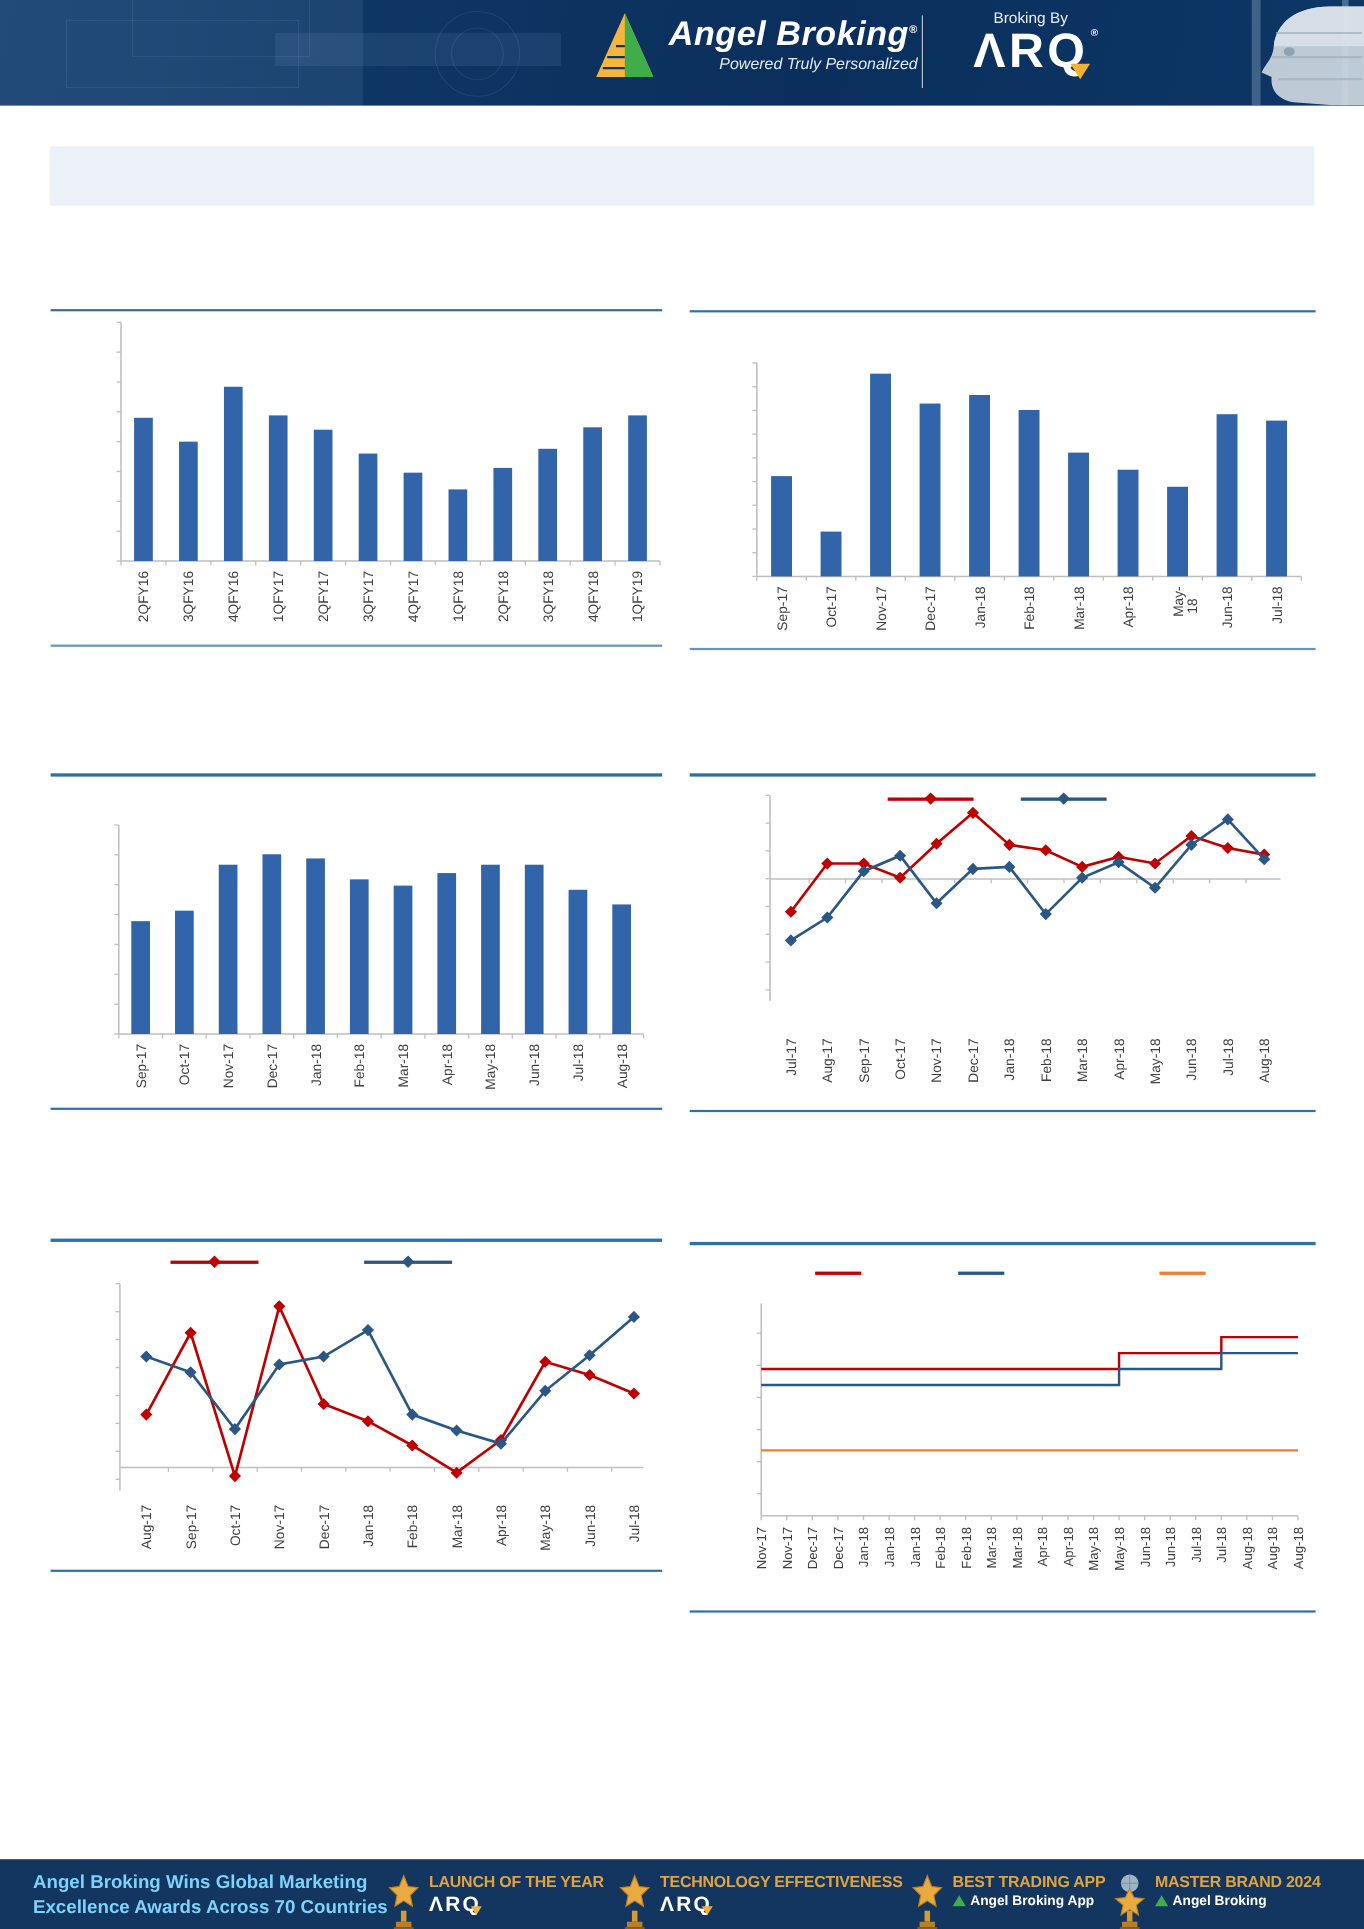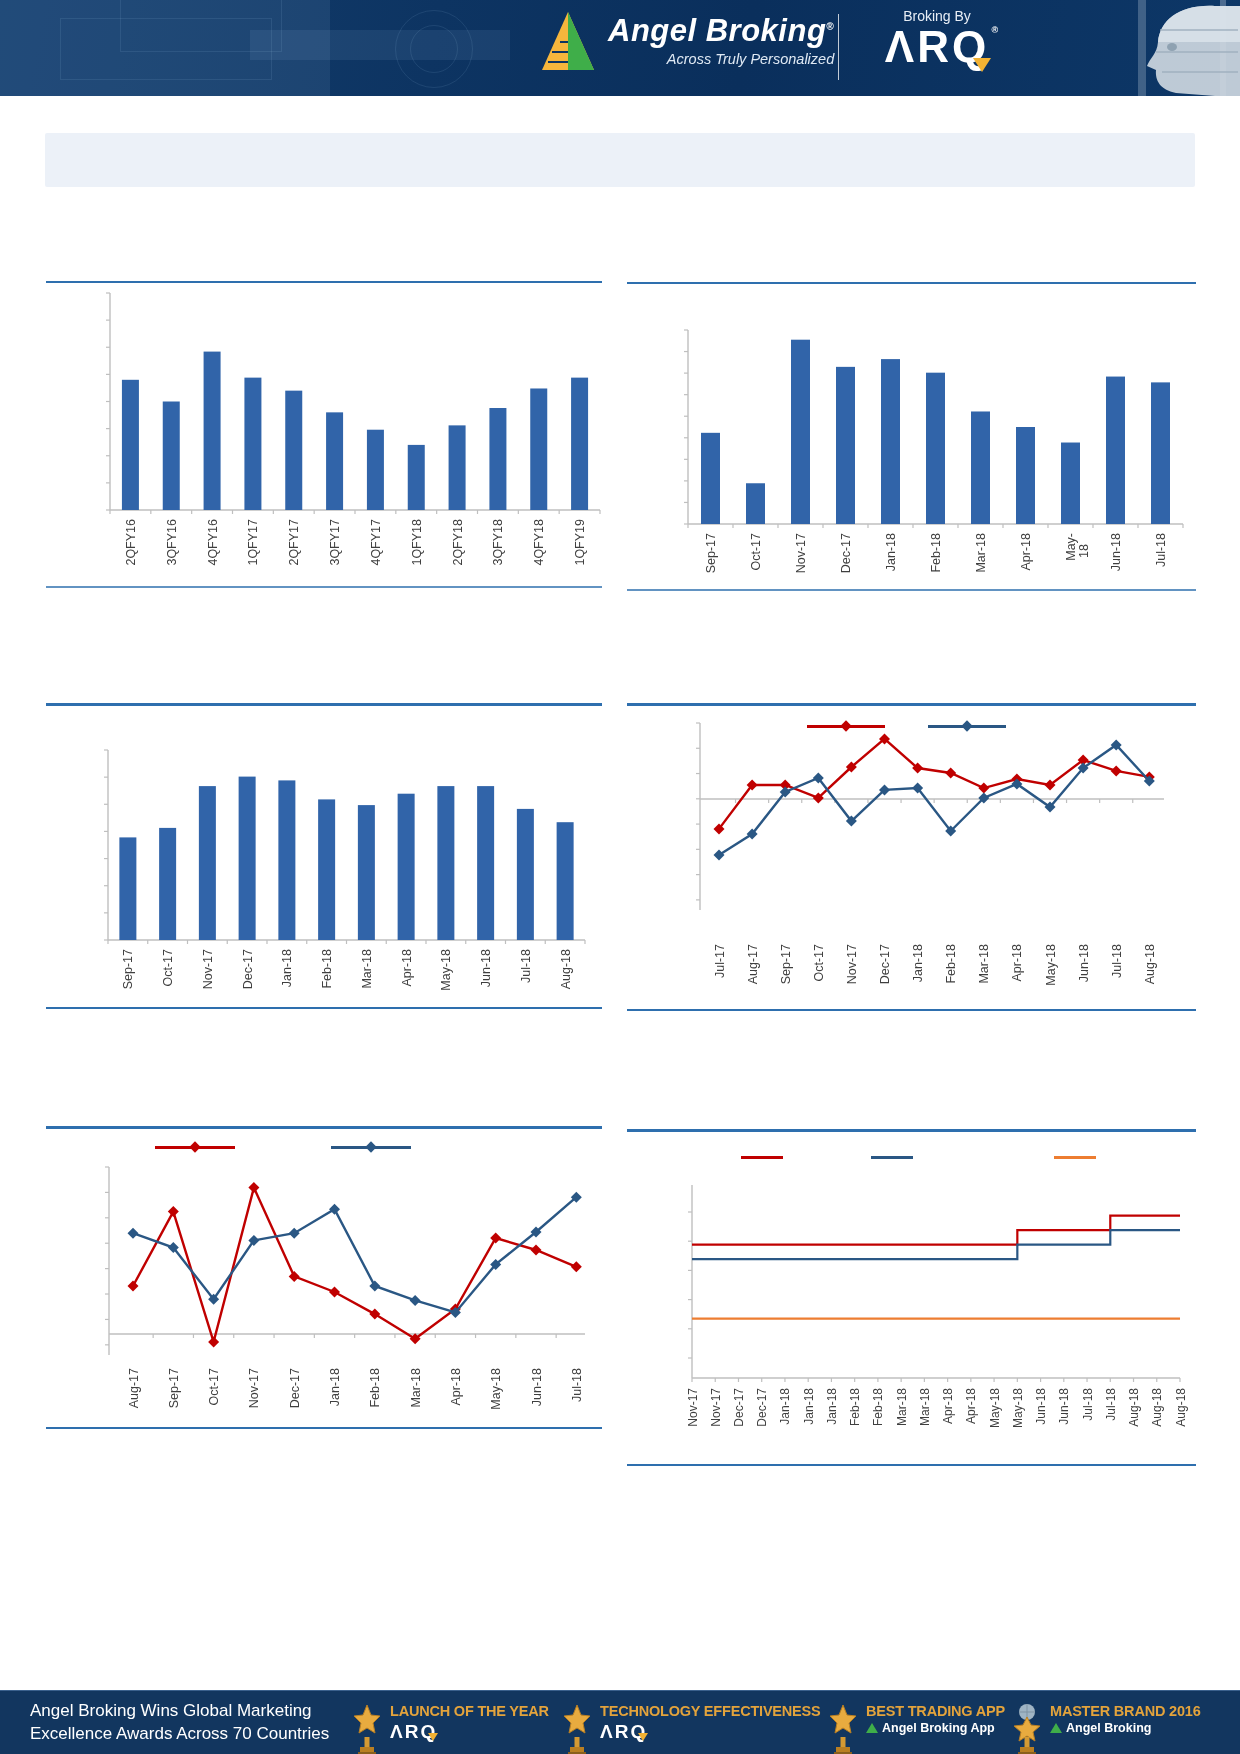--- a/index.html
+++ b/index.html
@@ -33,21 +33,21 @@
   #charts-svg{position:absolute;left:0;top:0;pointer-events:none;}
   
   .legend-item{position:absolute;height:12px;}
   .legend-item .lg-line{position:absolute;left:0;right:0;top:5px;height:2.6px;}
   .legend-item .lg-diamond{position:absolute;left:50%;top:50%;width:8px;height:8px;
         transform:translate(-50%,-50%) rotate(45deg);}
   .legend-item.plain{height:3px;}
   
   .ftr{position:absolute;left:0;top:1690px;width:1240px;height:64px;background:#12365f;
        border-top:1px solid #3a608c;color:#fff;overflow:hidden;}
-  .ftr-headline{position:absolute;left:30px;top:8px;font-size:17px;line-height:1.38;color:#ffffff;}
+  .ftr-headline{position:absolute;left:30px;top:8px;font-size:17px;line-height:1.38;color:#7dd3fc;font-weight:bold;}
   .award{position:absolute;top:12px;display:flex;align-items:flex-start;}
   .award .txt{margin-left:8px;}
   .award .ttl{font-size:14.5px;font-weight:bold;color:#e3a33c;letter-spacing:-.2px;white-space:nowrap;}
   .award .sub{margin-top:3px;font-size:19px;font-weight:bold;color:#fff;letter-spacing:2px;position:relative;display:inline-block;line-height:1;}
   .award .sub.small{font-size:12.5px;letter-spacing:0;display:flex;align-items:center;gap:4px;}
   .award .sub .mini-tri{width:0;height:0;border-left:6px solid transparent;border-right:6px solid transparent;
         border-bottom:10px solid #3fae49;display:inline-block;}
   .award .sub .q-tri{position:absolute;right:-1px;bottom:0;width:0;height:0;
         border-left:5px solid transparent;border-right:5px solid transparent;border-bottom:8px solid #f2b233;transform:rotate(180deg);}
 </style>
@@ -67,21 +67,21 @@
     <div class="brand-wrap">
       <svg class="logo-tri" viewBox="0 0 56 62">
         <polygon points="28,2 54,60 2,60" fill="#f6b63c"></polygon>
         <polygon points="28,2 54,60 28,60" fill="#3fae49"></polygon>
         <line x1="12" y1="42" x2="28" y2="42" stroke="#0d3462" stroke-width="2"></line>
         <line x1="8" y1="52" x2="28" y2="52" stroke="#0d3462" stroke-width="2"></line>
         <line x1="20" y1="32" x2="28" y2="32" stroke="#0d3462" stroke-width="2"></line>
       </svg>
       <div class="brand-text">
         <div class="brand-name"><span>Angel Broking</span><span class="brand-reg">®</span></div>
-        <div class="brand-tag">Across Truly Personalized</div>
+        <div class="brand-tag">Powered Truly Personalized</div>
       </div>
     </div>
 
     <div class="hdr-divider"></div>
 
     <div class="arq-wrap">
       <div class="arq-powered">Broking By</div>
       <div class="arq-name"><span>ΛRQ</span><span class="arq-reg">®</span><span class="arq-tri"></span></div>
     </div>
 
@@ -512,20 +512,20 @@
         <div class="award" style="left: 1012px;">
           <svg width="30" height="52" viewBox="0 0 30 52">
     <circle cx="15" cy="9" r="8" fill="#9fb4c4"></circle>
             <path d="M7,9 h16 M15,1 v16" stroke="#7e93a3" stroke-width="1"></path>
     <polygon points="15,14 19,22 28,23 21,29 23,38 15,33 7,38 9,29 2,23 11,22" fill="#e8ab3f" stroke="#b97f22" stroke-width="1"></polygon>
     <rect x="12.5" y="34" width="5" height="10" fill="#d49a33"></rect>
     <rect x="8" y="44" width="14" height="5" fill="#b97f22"></rect>
     <rect x="6" y="49" width="18" height="3" fill="#8a5f1d"></rect>
   </svg>
           <div class="txt">
-            <div class="ttl">MASTER BRAND 2016</div>
+            <div class="ttl">MASTER BRAND 2024</div>
             <div class="sub small"><span class="mini-tri"></span>Angel Broking</div>
           </div>
         </div>
       </div>
   </div>
 
 </div>
 
 </body></html>

